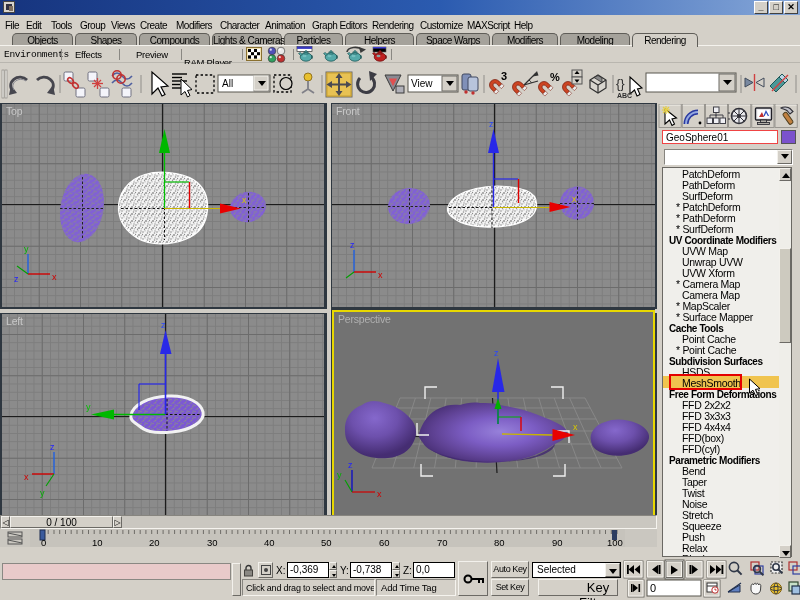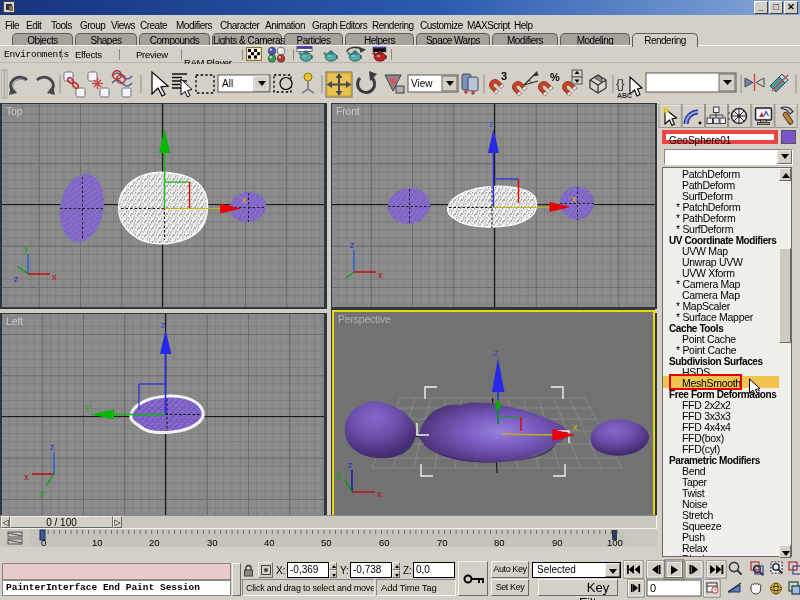--- a/index.html
+++ b/index.html
@@ -539,21 +539,21 @@
 <path d="M73 10 L71 10 M73 16 L71 16" stroke="#303038" stroke-width="1.2"></path>
 <rect x="98.5" y="5" width="16" height="12" rx="1" fill="#e8e8ec" stroke="#202028" stroke-width="1.4"></rect>
 <rect x="100.5" y="7" width="12" height="8" fill="#fff"></rect>
 <path d="M102 14 L105 9 L107 14 Z" fill="#c03030"></path>
 <path d="M107 13 L109 8.5 L111.5 13" fill="none" stroke="#3050c0" stroke-width="1.3"></path>
 <rect x="103.5" y="17" width="6" height="2.5" fill="#b0ada6" stroke="#202028" stroke-width="0.8"></rect>
 <rect x="100.5" y="19.5" width="12" height="2" fill="#b0ada6" stroke="#202028" stroke-width="0.8"></rect>
 <path d="M124 5 C126 3.5 131 3.5 133 5.5 L136 8.5 L133 11 L130.5 8 C129 6.5 126 6 124 5 Z" fill="#c0c0c8" stroke="#303038" stroke-width="1.1"></path>
 <rect x="128.5" y="9" width="4.5" height="13" rx="1.5" transform="rotate(-35 130.5 15)" fill="#c08040" stroke="#504020" stroke-width="1"></rect>
     </svg>
-  <div class="abs" style="left:5px;top:27px;width:116px;height:14px;background:#fff;border:4px solid #ef4444;line-height:13px;padding-left:3px;">GeoSphere01</div>
+  <div class="abs" style="left:5px;top:27px;width:116px;height:14px;background:#fff;border:1px solid #ef4444;line-height:13px;padding-left:3px;">GeoSphere01</div>
   <div class="abs" style="left:124px;top:27px;width:15px;height:14px;background:#7b52cc;border:1px solid #555;"></div>
   <div class="abs" style="left:7px;top:46px;width:129px;height:16px;background:#fff;border-top:1px solid #87857f;border-left:1px solid #87857f;border-right:1px solid #fff;border-bottom:1px solid #fff;">
     <div class="abs" style="right:0px;top:0px;width:15px;height:14px;">
         <div class="btn abs" style="left:0;top:0;width:15px;height:14px;"></div>
         <div class="abs" style="left:4px;top:4px;width:0;height:0;border-left:4px solid transparent;border-right:4px solid transparent;border-top:5px solid #000;"></div>
       </div>
   </div>
 </div>
 <div id="droplist" class="abs">
   <div class="abs" style="left:0px;top:208px;width:116px;height:12px;background:#f0c44f;"></div>
@@ -737,21 +737,20 @@
   <span class="num" style="left:264px;">40</span>
   <span class="num" style="left:321px;">50</span>
   <span class="num" style="left:379px;">60</span>
   <span class="num" style="left:437px;">70</span>
   <span class="num" style="left:494px;">80</span>
   <span class="num" style="left:552px;">90</span>
   <span class="num" style="left:607px;">100</span>
 </div>
 <div id="statusbar" class="abs">
   <div class="abs" style="left:2px;top:16px;width:229px;height:17px;background:#e9caca;border:1px solid #8a8883;"></div>
-  <div class="abs" style="left:2px;top:33px;width:229px;height:16px;background:#ffffff;border:1px solid #8a8883;font-family:'Liberation Mono',monospace;font-size:9.5px;font-weight:bold;line-height:14px;padding-left:3px;white-space:nowrap;">PainterInterface End Paint Session</div>
   <div class="abs raised" style="left:232px;top:16px;width:9px;height:33px;background:#d4d0c8;"></div>
   <svg style="left:243px;top:17px;width:14px;height:14px;">
       <path d="M3 6 L3 4 A2.5 2.5 0 0 1 8 4 L8 6" fill="none" stroke="#333" stroke-width="1.4"></path>
       <rect x="1.5" y="6" width="8" height="6" fill="#8a8883" stroke="#44423e"></rect>
     </svg>
   <div class="btn abs" style="left:258px;top:15px;width:15px;height:16px;">
       <svg style="left:2px;top:2px;width:10px;height:10px;">
         <rect x="0.5" y="0.5" width="9" height="9" fill="none" stroke="#444"></rect>
         <circle cx="5" cy="5" r="2" fill="#444"></circle>
       </svg>

